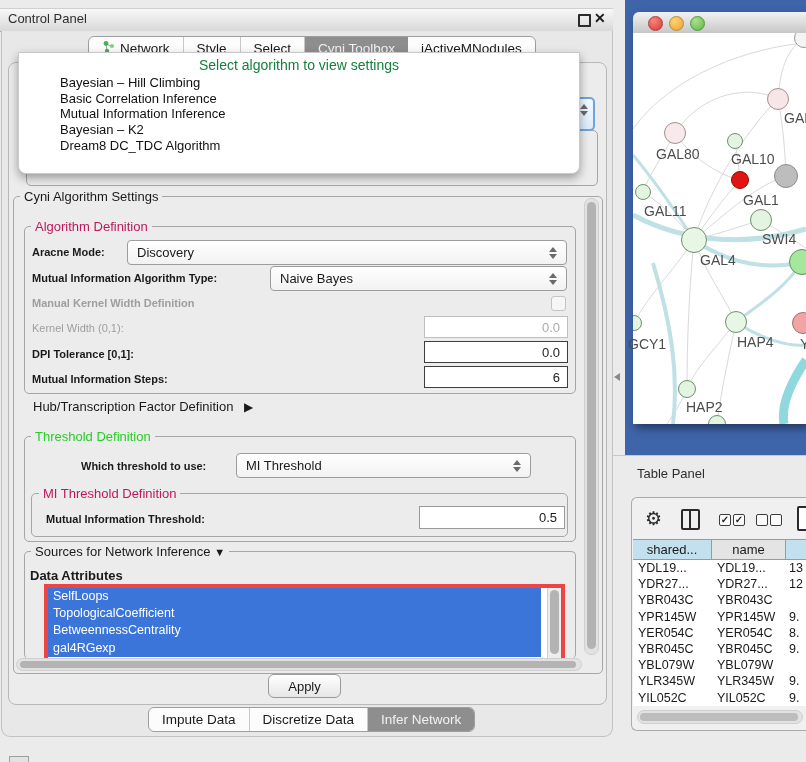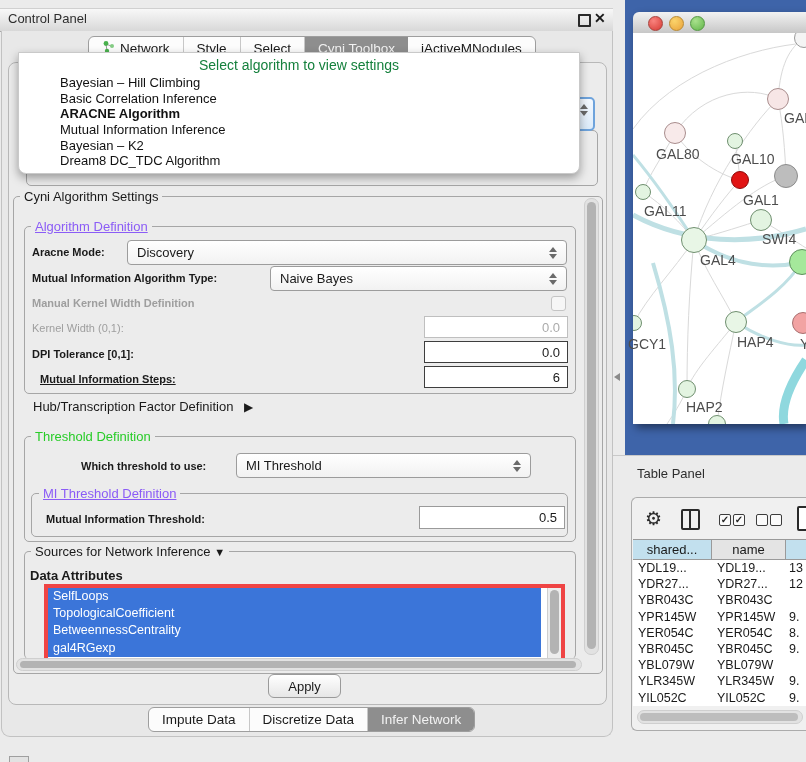--- a/index.html
+++ b/index.html
@@ -16,21 +16,21 @@
        border:1px solid #C2C2C2;border-top:none;border-radius:0 0 9px 9px;}
   
   .tabstrip{display:flex;background:#FCFCFC;border:1px solid #9E9E9E;border-radius:6px;overflow:hidden;height:23px;}
   .tab{display:flex;align-items:center;padding:0 13px;font-size:13.5px;color:#1A1A1A;border-right:1px solid #C8C8C8;white-space:nowrap;}
   .tab:last-child{border-right:none;}
   .tab.sel{background:#8E8E8E;color:#F2F2F2;border-right:none;}
   
   .panel{left:8px;top:62px;width:597px;height:641px;background:#ECECEC;border:1px solid #B8B8B8;border-radius:8px;}
   .gbox{border:1px solid #A6A6A6;border-radius:5px;}
   .gtitle{position:absolute;background:#ECECEC;padding:0 4px;font-size:13px;white-space:nowrap;}
-  .blue{color:#8b5cf6;text-decoration:underline;} .green{color:#28CC28;}
+  .blue{color:#be185d;} .green{color:#28CC28;}
   .lbl{font-size:11px;font-weight:bold;white-space:nowrap;}
   .dis{color:#9E9E9E;}
   .combo{background:linear-gradient(#FFFFFF,#F2F2F2);border:1px solid #9C9C9C;border-radius:4px;
        display:flex;align-items:center;padding:0 9px;font-size:13px;}
   .spin{margin-left:auto;display:flex;flex-direction:column;align-items:center;gap:2px;}
   .spin i{display:block;width:0;height:0;border-left:4px solid transparent;border-right:4px solid transparent;}
   .spin .up{border-bottom:5px solid #6A6A6A;} .spin .dn{border-top:5px solid #6A6A6A;}
   .field{background:#FFF;border:1px solid #3E3E3E;display:flex;align-items:center;
        justify-content:flex-end;padding:0 7px;font-size:13px;}
   .field.off{border:1px solid #BFBFBF;color:#ABABAB;}
@@ -113,21 +113,20 @@
     <span class="spin" style="margin:5px auto;display:flex;">
         <i class="up"></i>
         <i class="dn"></i>
       </span>
   </div>
 
   <div class="abs popup">
     <div class="ph">Select algorithm to view settings</div>
     <div class="it">Bayesian – Hill Climbing</div>
     <div class="it">Basic Correlation Inference</div>
-    <div class="it b">ARACNE Algorithm</div>
     <div class="it">Mutual Information Inference</div>
     <div class="it">Bayesian – K2</div>
     <div class="it">Dream8 DC_TDC Algorithm</div>
   </div>
 
   <div class="abs gbox" style="left:13px;top:196px;width:588px;height:476px;"></div>
   <div class="abs gtitle" style="left:20px;top:189px;">Cyni Algorithm Settings</div>
 
   <div class="abs gbox" style="left:24px;top:226px;width:550px;height:166px;"></div>
   <div class="abs gtitle blue" style="left:31px;top:219px;">Algorithm Definition</div>
@@ -152,21 +151,21 @@
 
   <div class="abs lbl dis" style="left:32px;top:297px;">Manual Kernel Width Definition</div>
   <div class="abs" style="left:551px;top:296px;width:13px;height:13px;border:1px solid #C4C4C4;border-radius:3px;background:#F6F6F6;"></div>
 
   <div class="abs lbl dis" style="left:32px;top:322px;font-weight:normal;">Kernel Width (0,1):</div>
   <div class="abs field off" style="left:424px;top:316px;width:128px;height:20px;">0.0</div>
 
   <div class="abs lbl" style="left:32px;top:348px;">DPI Tolerance [0,1]:</div>
   <div class="abs field" style="left:424px;top:341px;width:128px;height:20px;">0.0</div>
 
-  <div class="abs lbl" style="left:40px;top:373px;text-decoration:underline;">Mutual Information Steps:</div>
+  <div class="abs lbl" style="left:32px;top:373px;">Mutual Information Steps:</div>
   <div class="abs field" style="left:424px;top:366px;width:128px;height:20px;">6</div>
 
   <div class="abs" style="left:33px;top:399px;font-size:13px;">
     <span>Hub/Transcription Factor Definition</span>
     <span style="margin-left:7px;font-size:12px;">▶</span>
   </div>
 
   <div class="abs gbox" style="left:24px;top:436px;width:550px;height:104px;"></div>
   <div class="abs gtitle green" style="left:31px;top:429px;">Threshold Definition</div>
 

